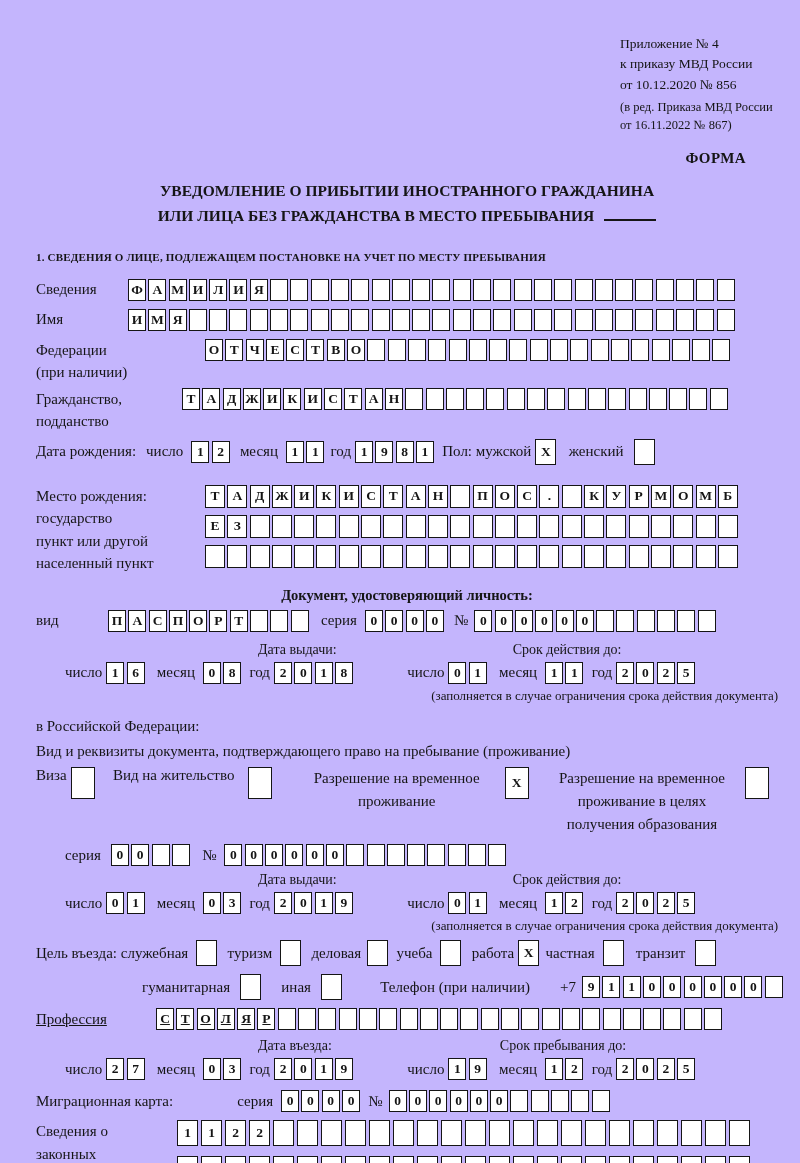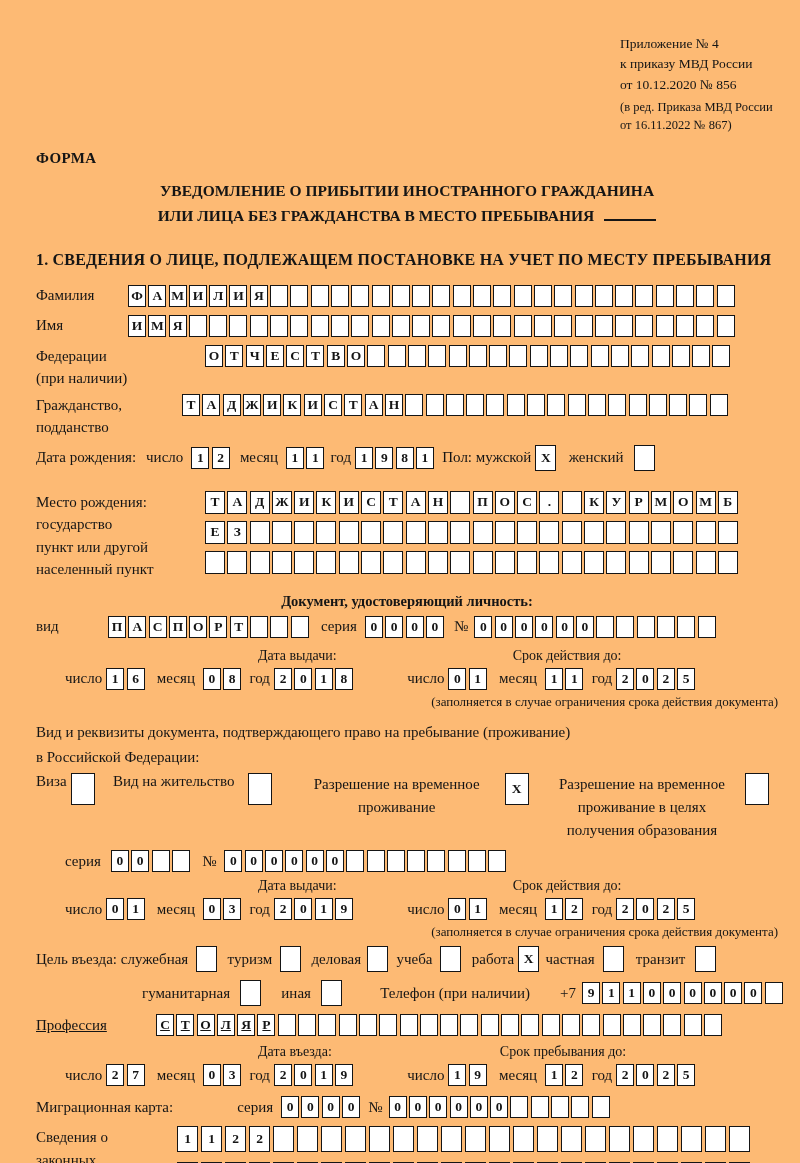--- a/index.html
+++ b/index.html
@@ -1,28 +1,28 @@
 <!DOCTYPE html>
 <html><head>
 <meta charset="utf-8">
 <style>
   html,body{margin:0;padding:0;background:#9a9a9a;}
   .page{
-    width:800px;height:1163px;background:#fdba74;box-sizing:border-box;
+    width:800px;height:1163px;background:#c4b5fd;box-sizing:border-box;
     padding:34px 22px 0 36px;position:relative;color:#151515;
     font-family:"Liberation Serif","DejaVu Serif",serif;font-size:15px;
   }
   
   .appendix{margin-left:584px;font-size:13.5px;line-height:1.5;}
   .amendment{margin-left:584px;font-size:12.5px;line-height:1.45;margin-top:3px;}
-  .forma{text-align:left;padding-right:32px;font-weight:bold;font-size:15px;margin-top:16px;letter-spacing:.4px;}
+  .forma{text-align:right;padding-right:32px;font-weight:bold;font-size:15px;margin-top:16px;letter-spacing:.4px;}
   
   .title{text-align:center;font-weight:bold;font-size:15.5px;line-height:1.6;margin-top:12px;}
   .blank-line{display:inline-block;width:52px;border-bottom:2px solid #151515;height:.9em;margin-left:10px;vertical-align:baseline;}
-  .sec-heading{font-weight:bold;font-size:16px;margin-top:22px;letter-spacing:.2px;}
+  .sec-heading{font-weight:bold;font-size:11px;margin-top:22px;letter-spacing:.2px;}
   
   .row{display:flex;align-items:center;margin-top:8px;}
   .row.top{align-items:flex-start;}
   .lbl{flex:none;}
   .lbl2{line-height:1.5;}
   .w92{width:92px;}  .w169{width:169px;} .w146{width:146px;} .w72{width:72px;} .w120{width:120px;} .w141{width:141px;}
   .cells{display:flex;flex:none;}
   .cell{
     flex:none;width:16px;height:20px;border:1.7px solid #151515;margin-right:2.3px;
     display:flex;align-items:center;justify-content:center;
@@ -58,21 +58,21 @@
   <div class="title">
     <div>УВЕДОМЛЕНИЕ О ПРИБЫТИИ ИНОСТРАННОГО ГРАЖДАНИНА</div>
     <div>
       <span>ИЛИ ЛИЦА БЕЗ ГРАЖДАНСТВА В МЕСТО ПРЕБЫВАНИЯ</span><span class="blank-line"></span>
     </div>
   </div>
 
   <div class="sec-heading">1. СВЕДЕНИЯ О ЛИЦЕ, ПОДЛЕЖАЩЕМ ПОСТАНОВКЕ НА УЧЕТ ПО МЕСТУ ПРЕБЫВАНИЯ</div>
 
   <div class="row" style="margin-top:16px;">
-    <span class="lbl w92">Фамилия</span>
+    <span class="lbl w92">Сведения</span>
     <span class="cells">
         <span class="cell">Ф</span>
         <span class="cell">А</span>
         <span class="cell">М</span>
         <span class="cell">И</span>
         <span class="cell">Л</span>
         <span class="cell">И</span>
         <span class="cell">Я</span>
         <span class="cell"></span>
         <span class="cell"></span>
@@ -401,22 +401,22 @@
     <span class="gap4 cells">
         <span class="cell">2</span>
         <span class="cell">0</span>
         <span class="cell">2</span>
         <span class="cell">5</span>
       </span>
   </div>
   <div class="note-right">(заполняется в случае ограничения срока действия документа)</div>
 
   <div class="para">
+    <div>в Российской Федерации:</div>
     <div>Вид и реквизиты документа, подтверждающего право на пребывание (проживание)</div>
-    <div>в Российской Федерации:</div>
   </div>
 
   <div class="row top" style="margin-top:2px;">
     <span class="lbl">Виза</span>
     <span class="gap4 cells">
         <span class="cell boxlg"></span>
       </span>
     <span class="lbl" style="margin-left:16px;">Вид на жительство</span>
     <span style="margin-left:14px;" class="cells">
         <span class="cell boxlg"></span>

